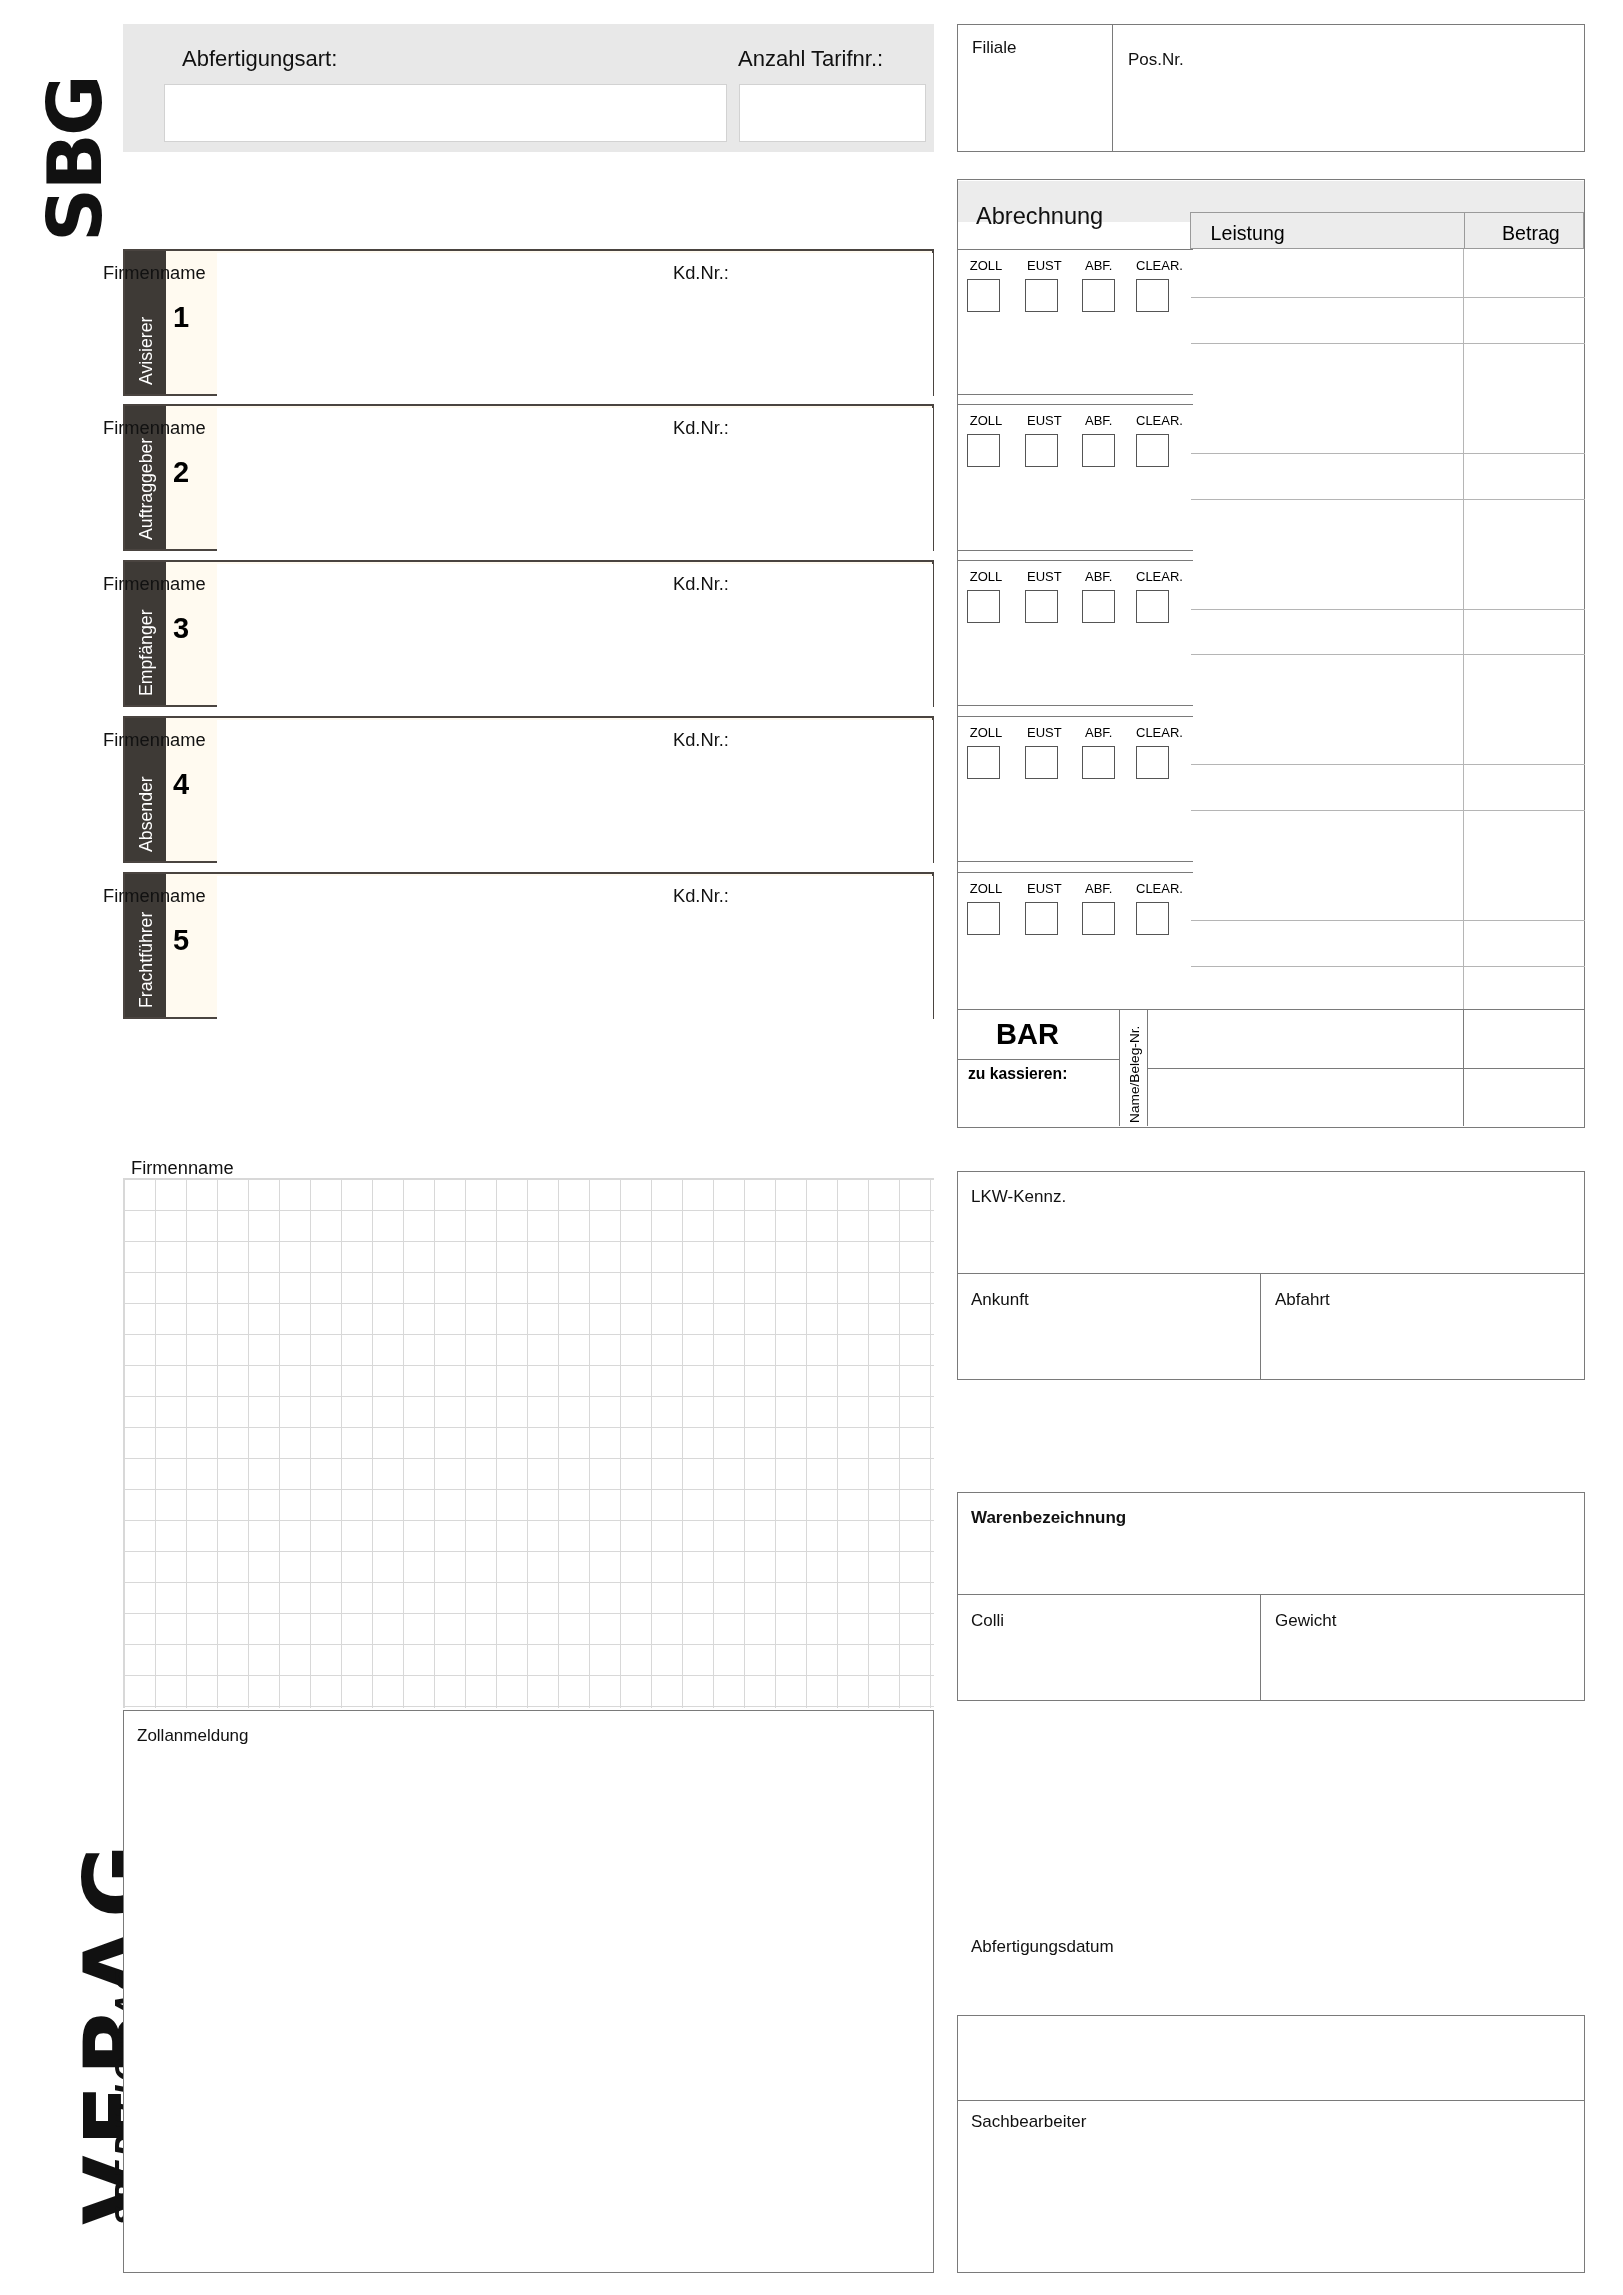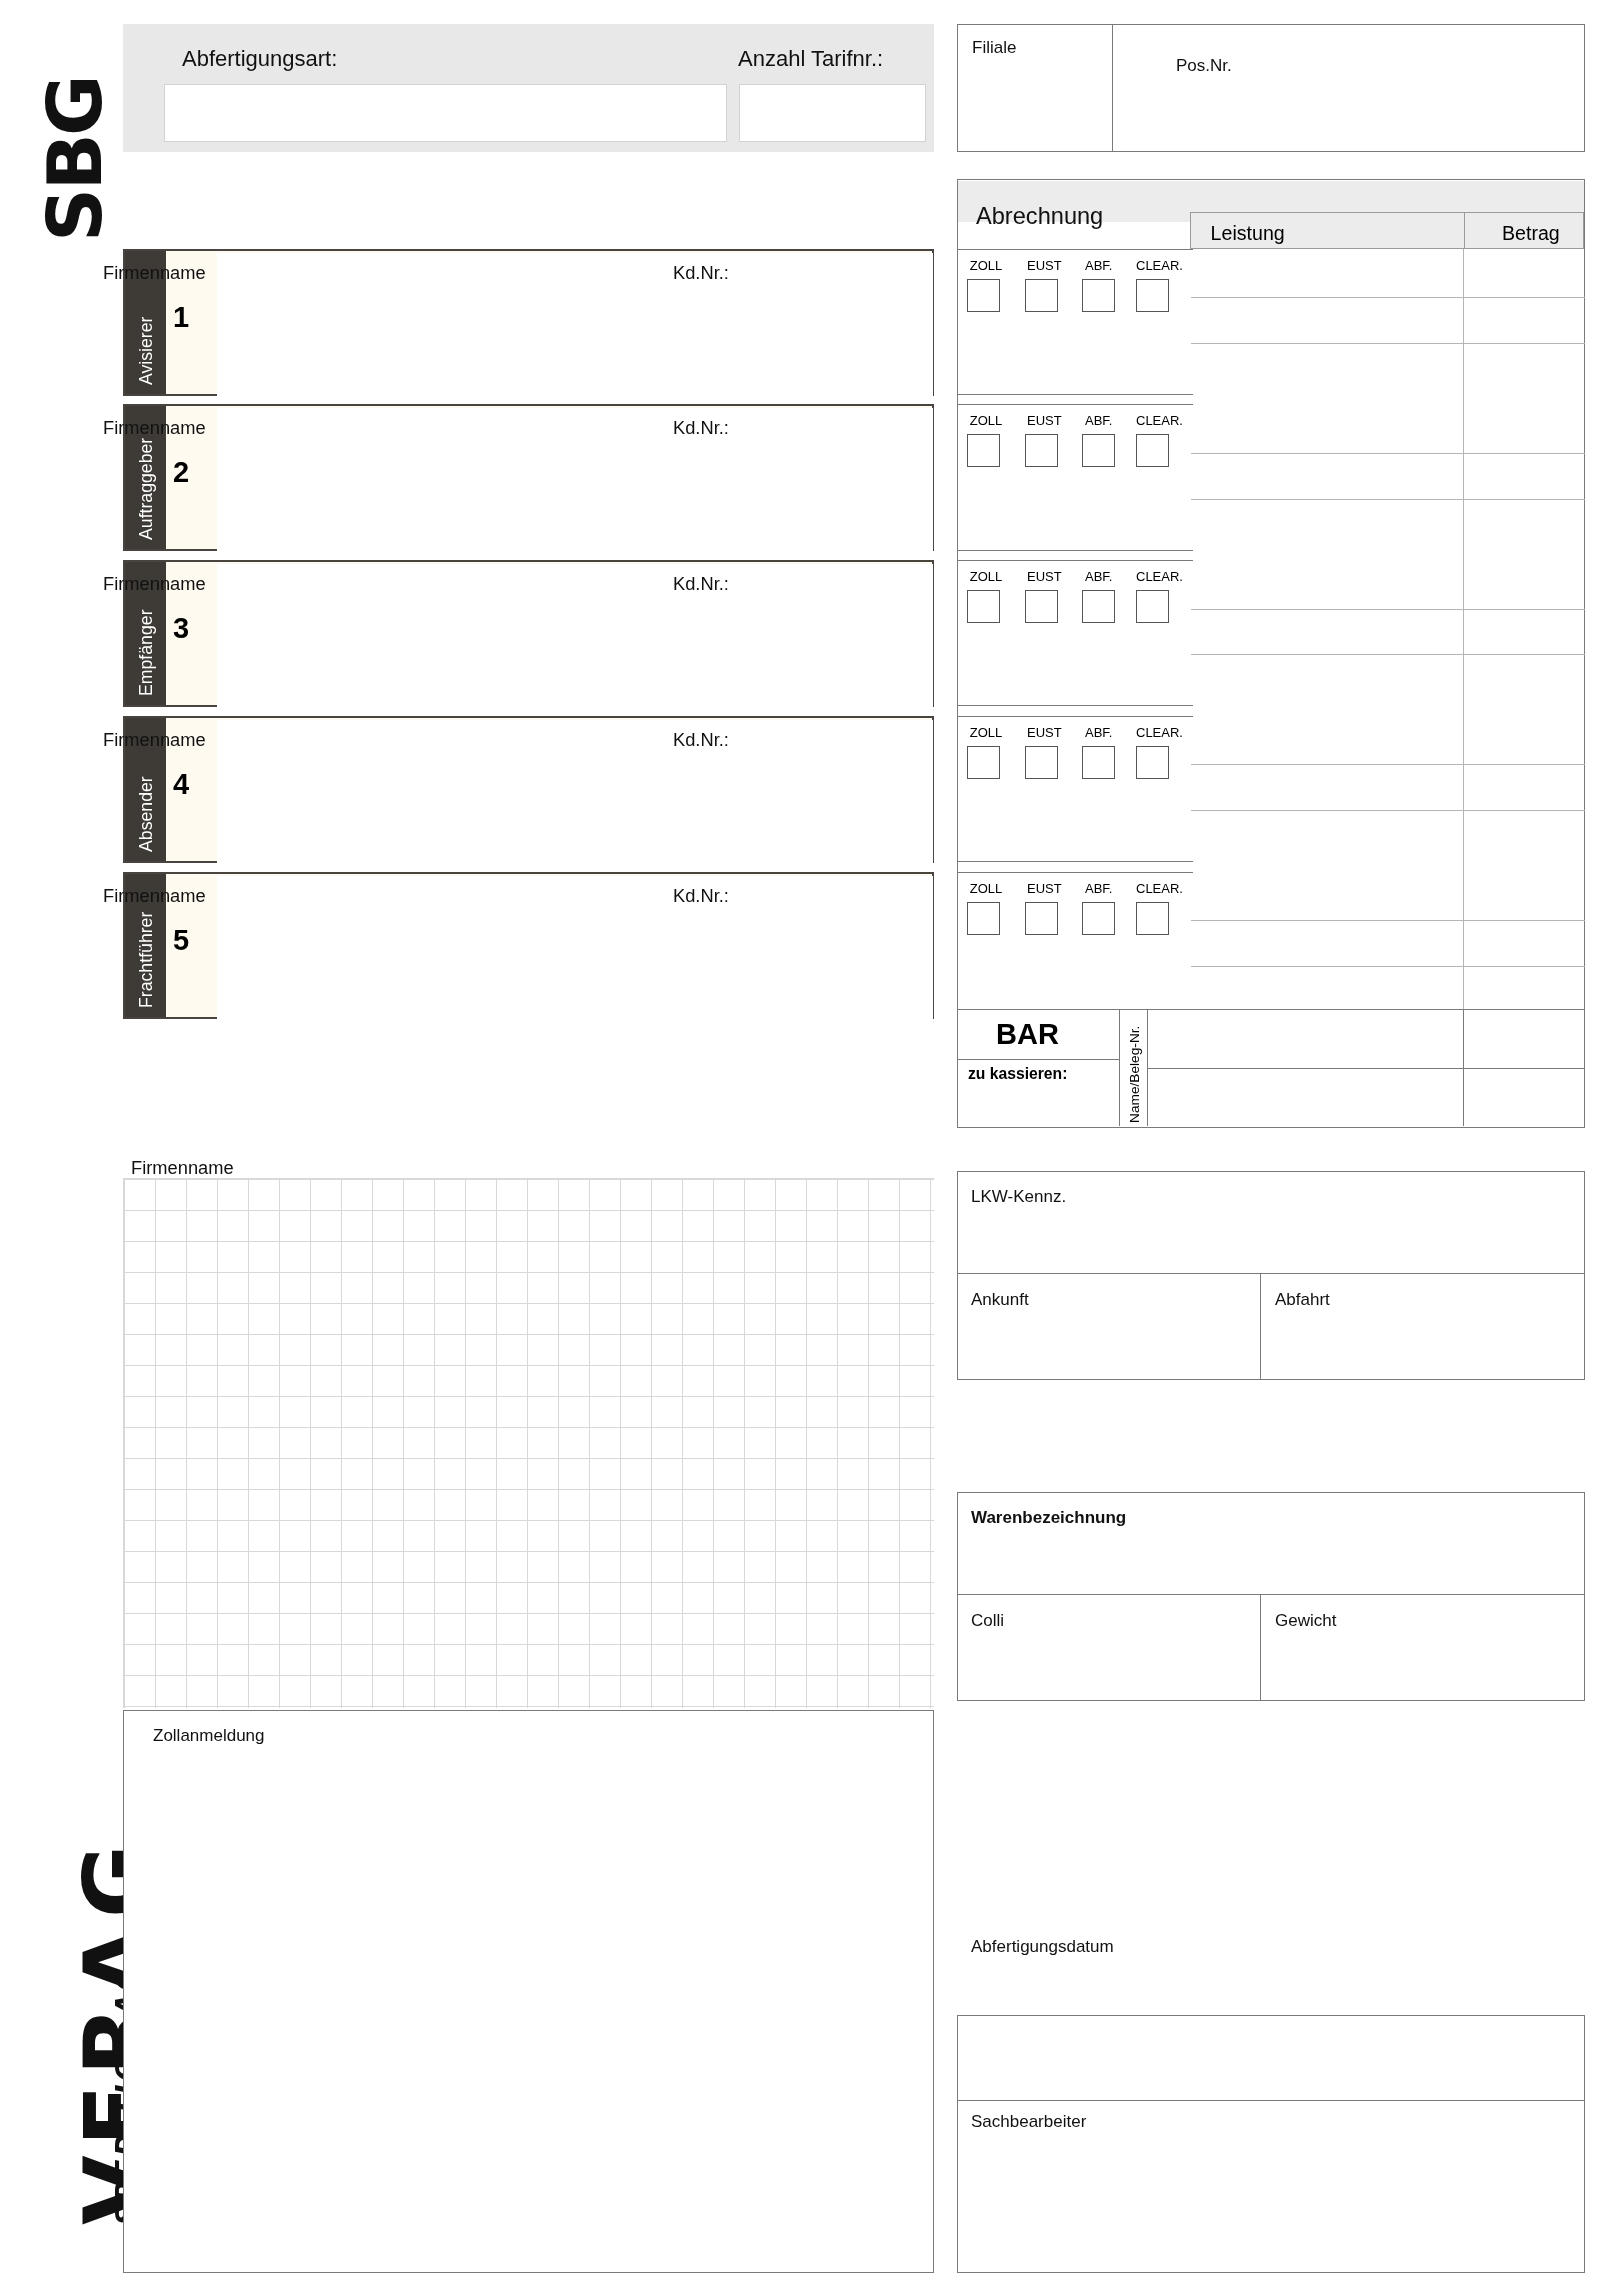--- a/index.html
+++ b/index.html
@@ -344,21 +344,21 @@
 
   <div class="abf-band"></div>
   <div class="lbl lbl-lg" style="left:182px; top:46px;">Abfertigungsart:</div>
   <div class="lbl lbl-lg" style="left:738px; top:46px;">Anzahl Tarifnr.:</div>
   <div class="abf-input"></div>
   <div class="tarif-input"></div>
 
   <div class="box filiale-box"></div>
   <div class="filiale-divider"></div>
   <div class="lbl" style="left:972px; top:38px;">Filiale</div>
-  <div class="lbl" style="left:1128px; top:56px;margin-left:48px;">Pos.Nr.</div>
+  <div class="lbl" style="left:1128px; top:50px;">Pos.Nr.</div>
   <div style="position:absolute; left:962px; top:65px; width:147px; height:81px;"></div>
   <div style="position:absolute; left:1118px; top:65px; width:463px; height:81px;"></div>
 
   <div class="box abrechnung-box"></div>
   <div class="abr-header-fill"></div>
   <div class="lbl" style="left:976px; top:203px; font-size:23.6px;">Abrechnung</div>
   <div class="abr-col-leistung">
     <div class="abr-col-label" style="left:19.6px;text-align:center;">Leistung</div>
   </div>
   <div class="abr-col-betrag">
@@ -517,21 +517,21 @@
   <div class="lbl" style="left:971px; top:1508px;font-weight:bold;">Warenbezeichnung</div>
   <div style="position:absolute; left:962px; top:1534px; width:619px; height:58px;"></div>
   <div class="ware-sep"></div>
   <div class="ware-vsep"></div>
   <div class="lbl" style="left:971px; top:1611px;">Colli</div>
   <div class="lbl" style="left:1275px; top:1611px;">Gewicht</div>
   <div style="position:absolute; left:962px; top:1637px; width:293px; height:60px;"></div>
   <div style="position:absolute; left:1266px; top:1637px; width:315px; height:60px;"></div>
 
   <div class="box zollanm-box"></div>
-  <div class="lbl" style="left:137px; top:1726px;margin-left:16px;">Zollanmeldung</div>
+  <div class="lbl" style="left:137px; top:1726px;">Zollanmeldung</div>
   <div style="position:absolute; left:128px; top:1752px; width:800px; height:516px;"></div>
 
   <div class="box abfdat-box"></div>
   <div class="lbl" style="left:971px; top:1937px;">Abfertigungsdatum</div>
   <div style="position:absolute; left:962px; top:2056px; width:619px; height:43px;"></div>
   <div class="abfdat-sep"></div>
   <div class="lbl" style="left:971px; top:2112px;">Sachbearbeiter</div>
   <div style="position:absolute; left:962px; top:2138px; width:619px; height:131px;"></div>
 
 </div>

